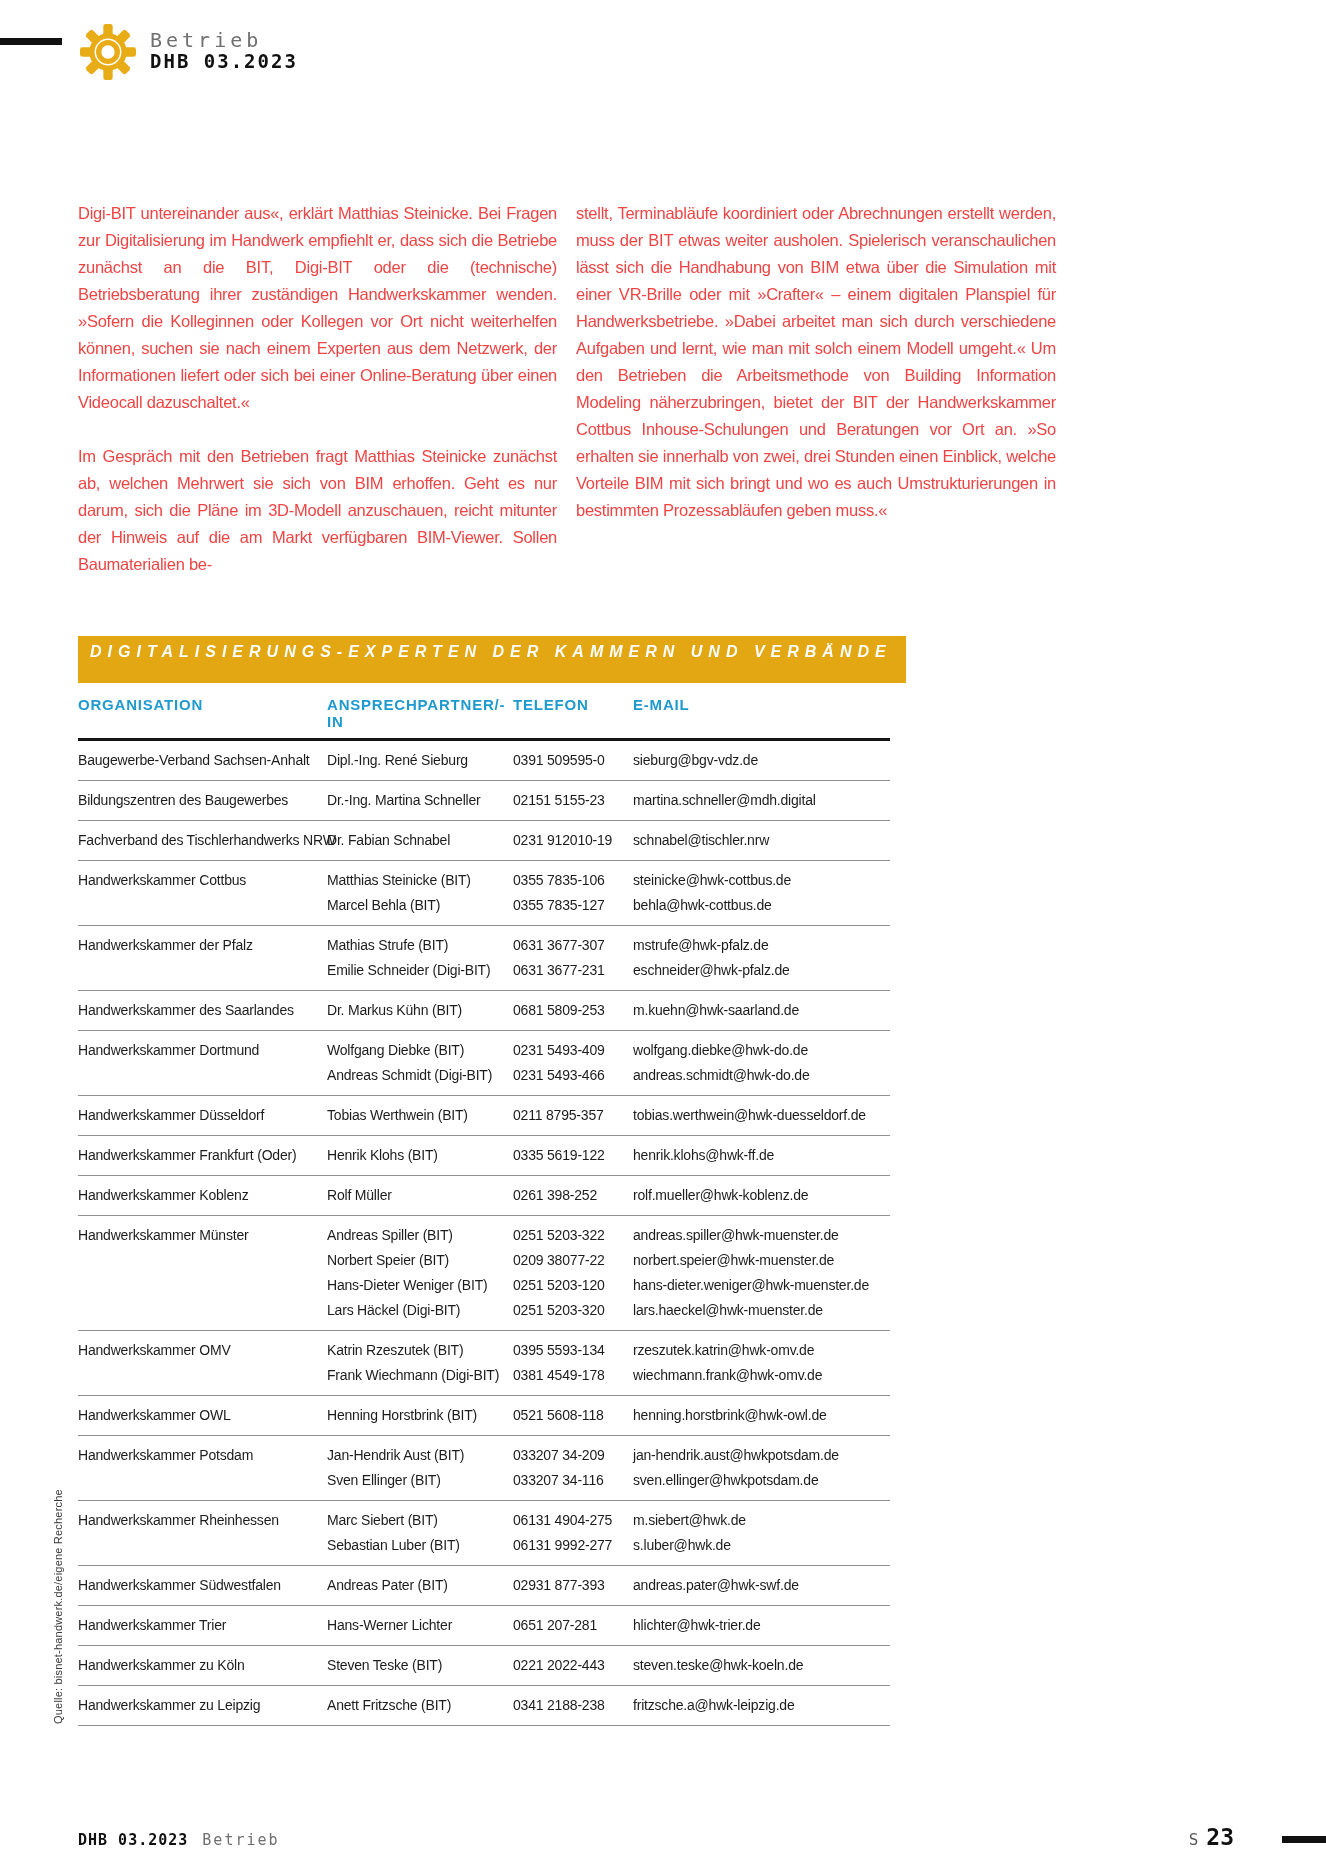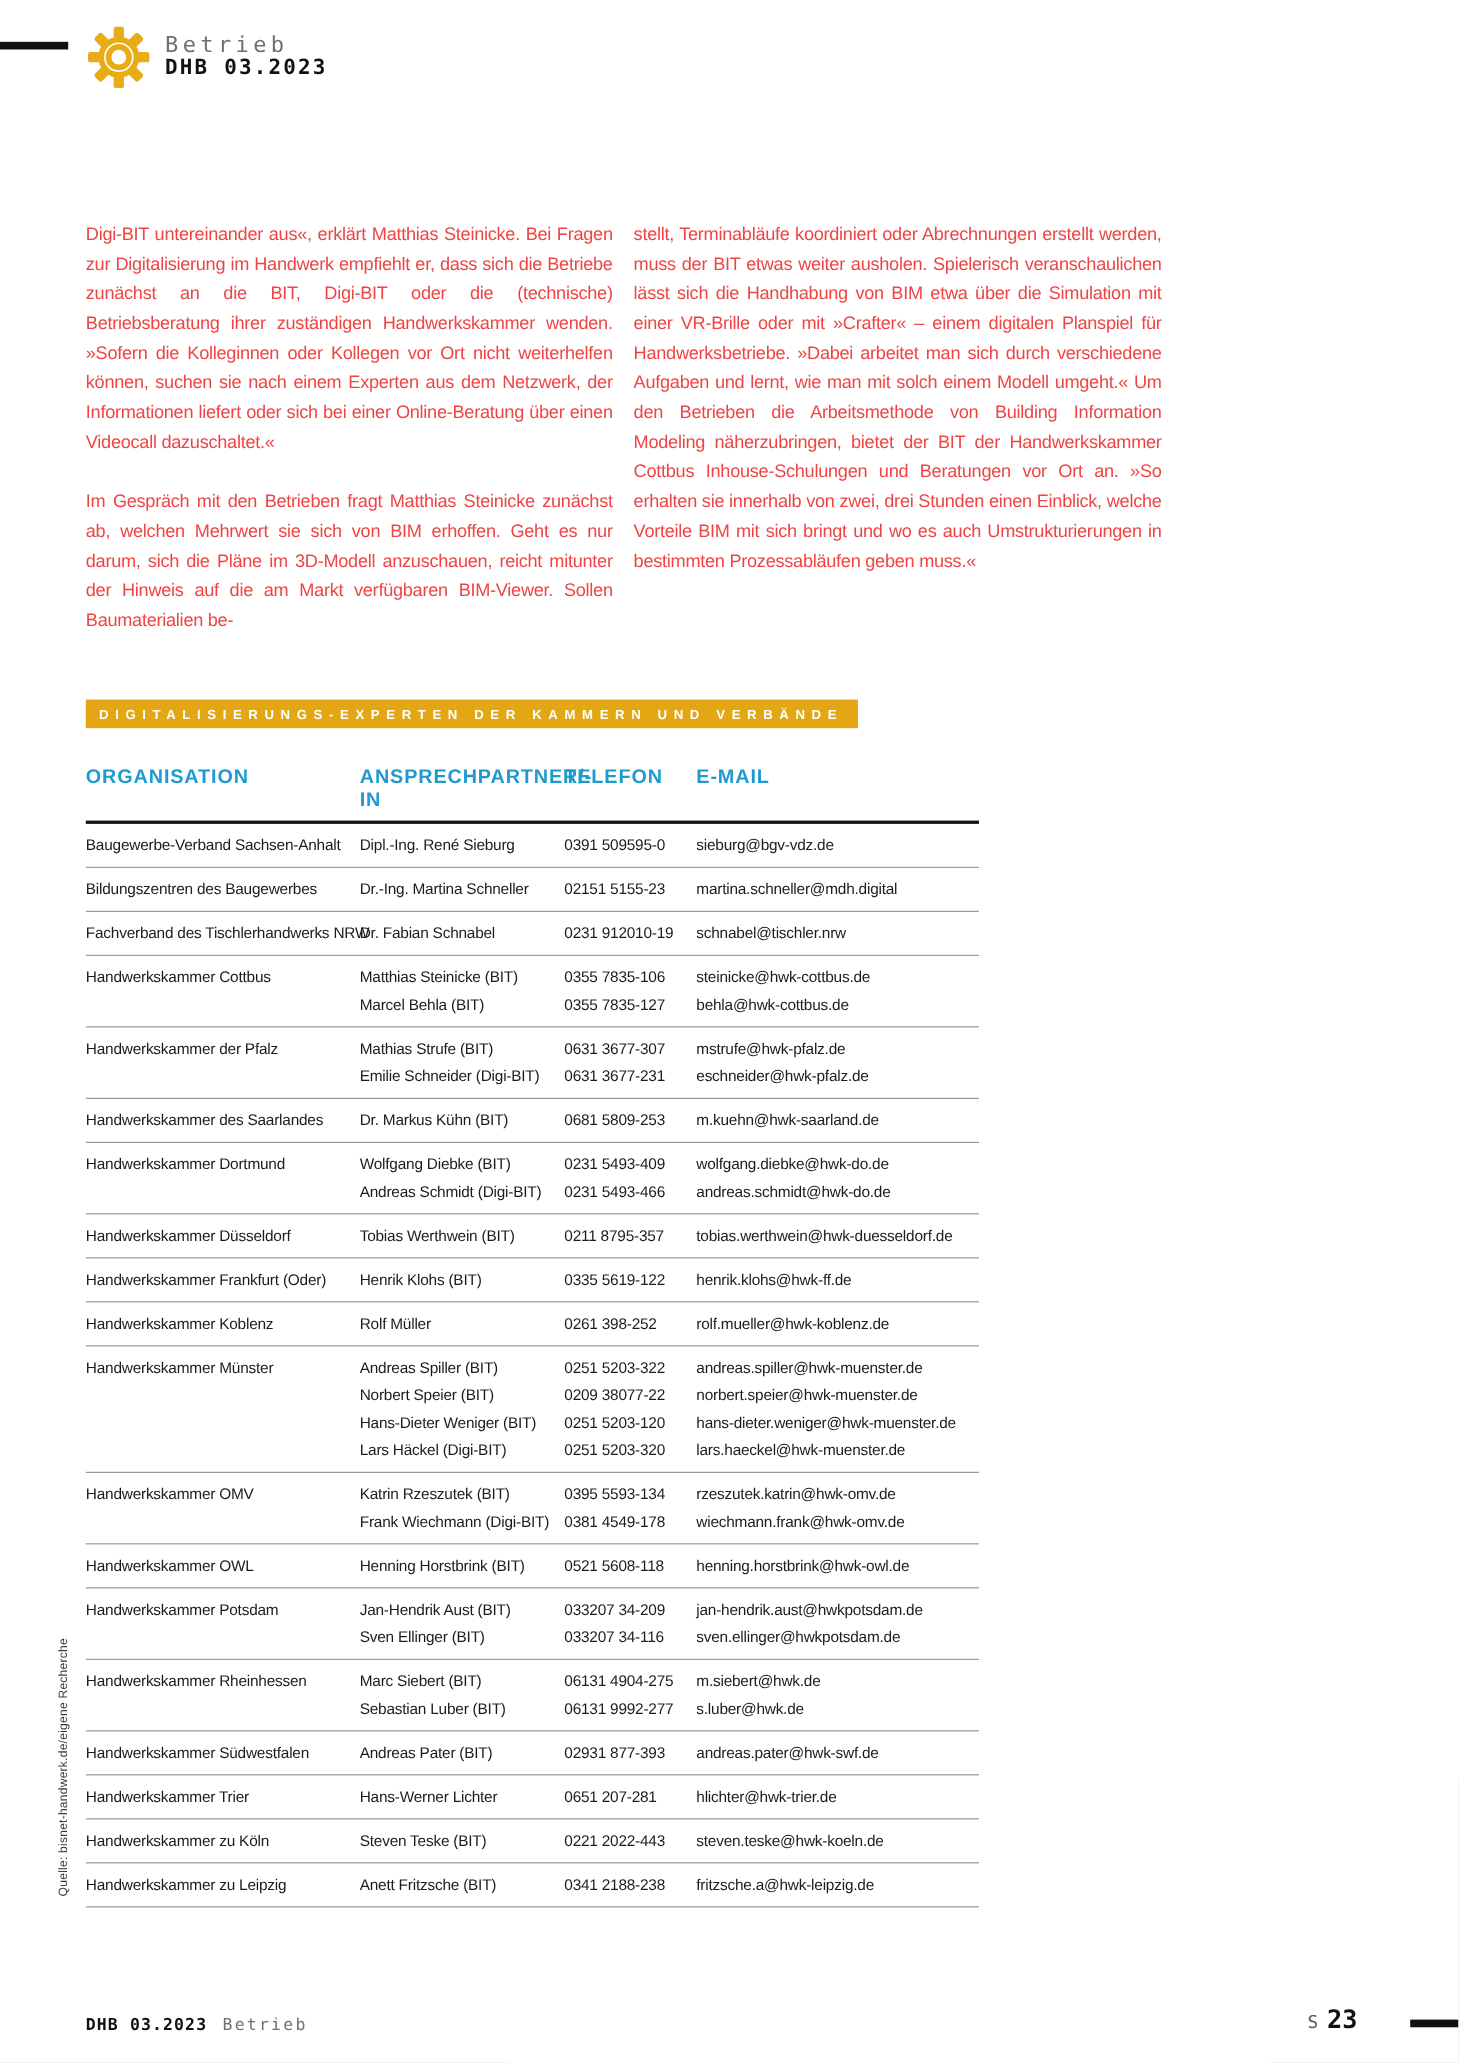--- a/index.html
+++ b/index.html
@@ -22,28 +22,28 @@
   .col{position:absolute;top:200px;font-size:16.5px;line-height:27px;text-align:justify;letter-spacing:-0.25px;color:#ef4444;}
   .col-left{left:78px;width:479px;}
   .col-right{left:576px;width:480px;}
   .col p{margin:0 0 27px 0;}
   .col p:last-child{margin-bottom:0;}
 
   
   .banner{
     position:absolute;left:78px;top:636px;
     background:#E2A713;color:#ffffff;
-    font-size:12px;font-weight:bold;letter-spacing:6px;
-    padding:7px 14px 5px 12px;white-space:nowrap;
+    font-size:16px;font-weight:bold;letter-spacing:6px;
+    padding:7px 14px 22px 12px;white-space:nowrap;font-style:italic;
   }
 
   
   .dtable{position:absolute;left:78px;top:696px;width:812px;font-size:14px;color:#1c1c1c;letter-spacing:-0.2px;}
   .thead{display:flex;border-bottom:3px solid #141414;padding-bottom:8px;}
-  .thead .h{font-weight:bold;color:#1F9ACF;font-size:18px;letter-spacing:0.8px;}
+  .thead .h{font-weight:bold;color:#1F9ACF;font-size:15px;letter-spacing:0.8px;}
   .h1{width:249px;}
   .h2{width:186px;}
   .h3{width:120px;}
   .h4{flex:1;}
   .trow{display:flex;border-bottom:1px solid #8f8f8f;padding:9px 0 10px 0;}
   .org{width:249px;line-height:20px;white-space:nowrap;}
   .contacts{flex:1;display:flex;flex-direction:column;gap:5px;}
   .contact{display:flex;line-height:20px;}
   .cname{width:186px;white-space:nowrap;}
   .cphone{width:120px;white-space:nowrap;}

